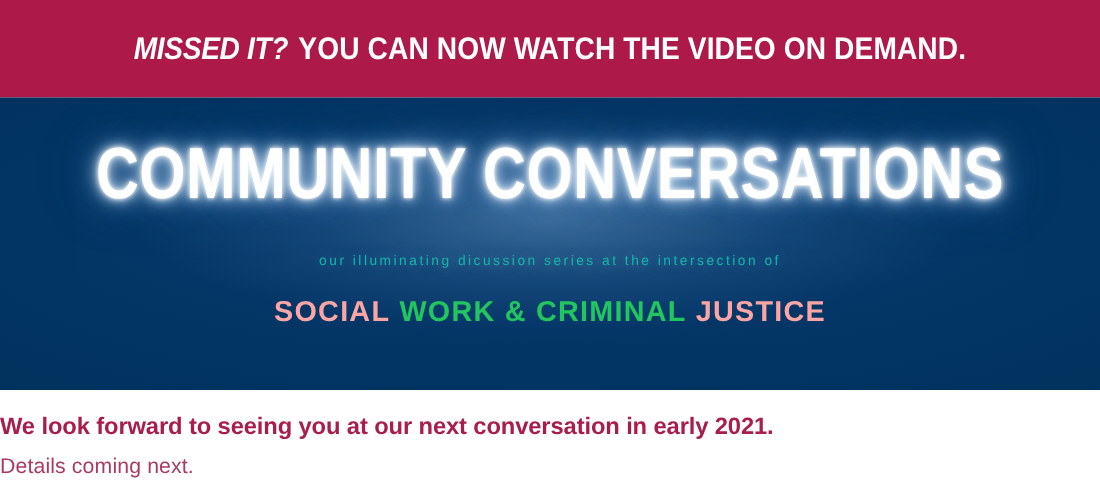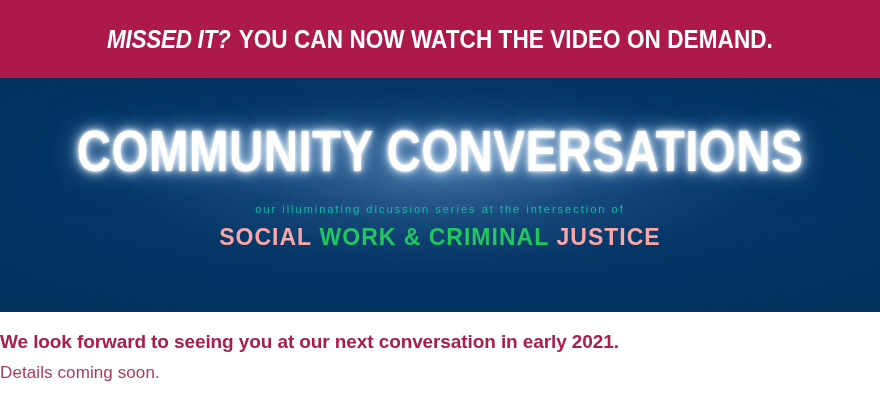--- a/index.html
+++ b/index.html
@@ -93,20 +93,21 @@
   .hero-inner {
     position: relative;
     z-index: 3;
     height: 100%;
     display: flex;
     flex-direction: column;
     align-items: center;
     justify-content: center;
     padding-bottom: 20px;
     box-sizing: border-box;
+    gap: 12px;
   }
 
   .hero-title {
     color: #ffffff;
     font-size: 58px;
     font-weight: 700;
     line-height: 1;
     letter-spacing: 0.5px;
     white-space: nowrap;
     transform: scaleX(0.82);
@@ -197,16 +198,16 @@
       <p class="hero-sub">our illuminating dicussion series at the intersection of</p>
 
       <p class="hero-focus">
         <span class="focus-white">SOCIAL</span><span>&nbsp;</span><span class="focus-red">WORK &amp; CRIMINAL</span><span>&nbsp;</span><span class="focus-white">JUSTICE</span>
       </p>
     </div>
   </div>
 
   <div class="closing-band">
     <p class="closing-main">We look forward to seeing you at our next conversation in early 2021.</p>
-    <p class="closing-sub">Details coming soon.</p>
+    <p class="closing-sub">Details coming next.</p>
   </div>
 
 </div>
 
 </body></html>

